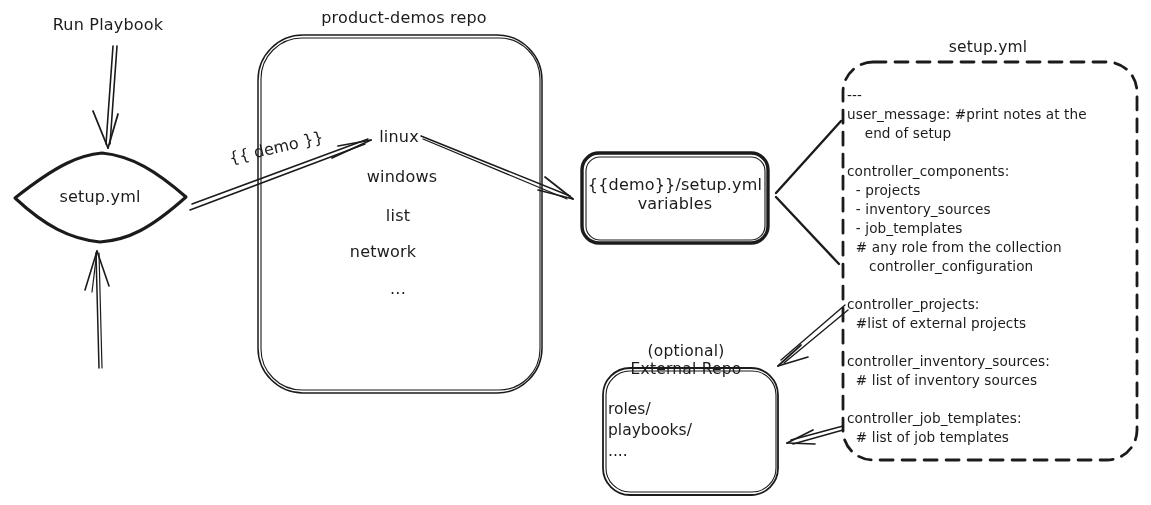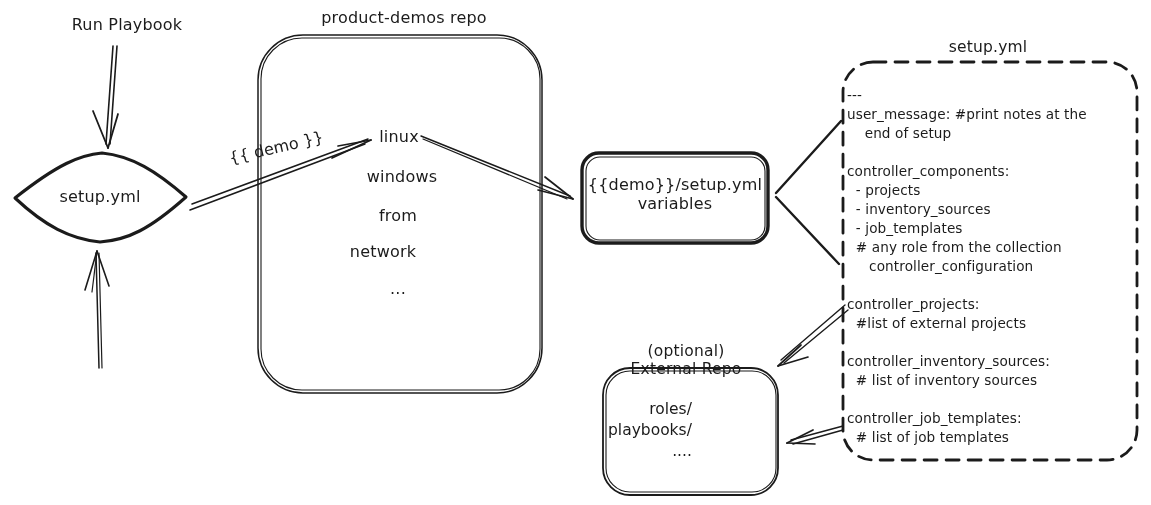--- a/index.html
+++ b/index.html
@@ -36,21 +36,20 @@
   }
   .ext-content{
     position:absolute;
     left:608px;top:399px;
     margin:0;
     font-family:"DejaVu Sans",sans-serif;
     font-size:15.5px;
     line-height:21px;
     white-space:pre;
     color:#1b1b1b;
-    text-align:right;
   }
   .demo-lbl{
     position:absolute;
     left:228px;top:138px;
     font-size:16px;
     transform:rotate(-13deg);
     white-space:nowrap;
   }
 </style>
 </head>
@@ -128,32 +127,32 @@
 
       <g>
         <path d="M843,426 L791,440" stroke-width="1.4"></path>
         <path d="M843,430 L793,444" stroke-width="1.4"></path>
         <path d="M787,443 L813,430" stroke-width="1.7"></path>
         <path d="M787,443 L815,444" stroke-width="1.7"></path>
       </g>
     </g>
   </svg>
 
-  <div class="lbl f16" style="left:108px;top:16px;margin-left:19px;">Run Playbook</div>
+  <div class="lbl f16" style="left:108px;top:16px;">Run Playbook</div>
 
   <div class="lbl f16" style="left:100px;top:188px;">setup.yml</div>
 
 
   <div class="demo-lbl">{{ demo }}</div>
 
   <div class="lbl f16" style="left:404px;top:9px;">product-demos repo</div>
 
   <div class="lbl f16" style="left:399px;top:128px;">linux</div>
   <div class="lbl f16" style="left:402px;top:168px;text-align:center;">windows</div>
-  <div class="lbl f16" style="left:398px;top:207px;">from</div>
+  <div class="lbl f16" style="left:398px;top:207px;">list</div>
   <div class="lbl f16" style="left:383px;top:243px;">network</div>
   <div class="lbl f16" style="left:398px;top:280px;">...</div>
 
   <div class="lbl f16" style="left:675px;top:176px;">{{demo}}/setup.yml
 variables</div>
 
   <div class="lbl f15" style="left:988px;top:38px;">setup.yml</div>
 
   <pre class="yaml">---
 user_message: #print notes at the

